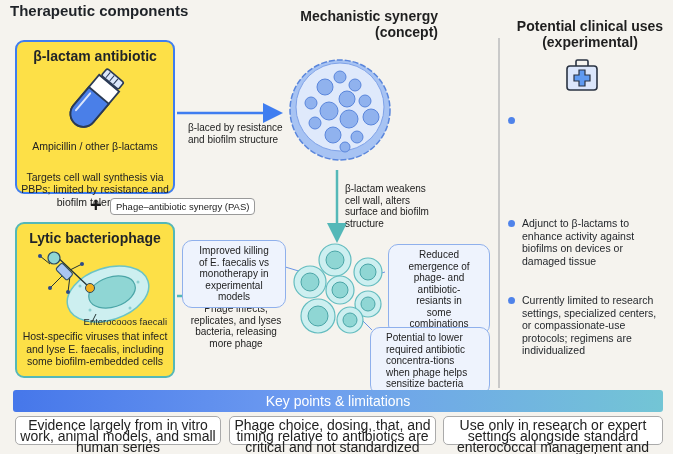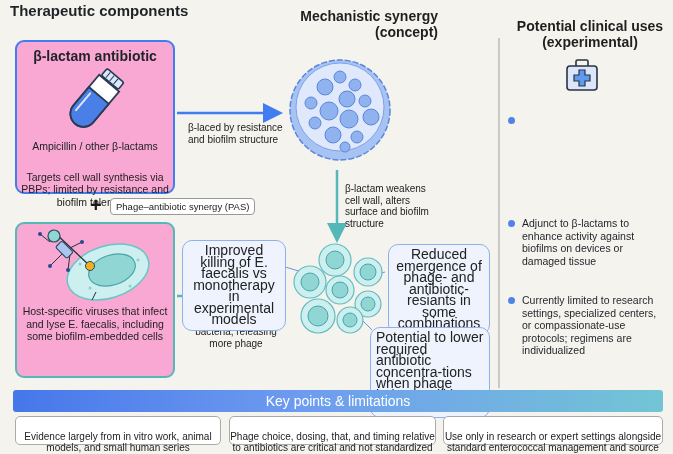--- a/index.html
+++ b/index.html
@@ -12,48 +12,48 @@
   }
   .abs { position: absolute; }
   .section-title {
     font-weight: bold; font-size: 14px; text-align: center; line-height: 16px; color: #1f1f1f;
   }
   #left-title { left: 10px; top: 2px; font-size: 15px; font-weight: bold; }
   #mid-title { left: 268px; top: 8px; width: 170px; text-align: right; }
   #right-title { left: 515px; top: 18px; width: 150px; }
 
   .card {
-    position: absolute; background: #f9a8d4; border-radius: 9px;
+    position: absolute; background: #fde047; border-radius: 9px;
     text-align: center;
   }
   #abx-card { left: 15px; top: 40px; width: 160px; height: 154px; border: 2.5px solid #3f7df0; }
   #phage-card { left: 15px; top: 222px; width: 160px; height: 156px; border: 2.5px solid #54b8b8; }
   .card-title { font-weight: bold; font-size: 14px; margin-top: 6px; }
   .card-sub { font-size: 10.5px; line-height: 12.5px; color: #222; }
 
   .divider { position: absolute; left: 498px; top: 38px; width: 1.5px; height: 350px; background: #c9c9c9; }
 
   .callout {
     position: absolute; background: #eef3fd; border: 1px solid #8fb0ec; border-radius: 10px;
-    font-size: 14px; line-height: 11.5px; text-align: center; padding: 4px 5px; color: #222;
+    font-size: 10px; line-height: 11.5px; text-align: center; padding: 4px 15px; color: #222;
   }
   .annot { position: absolute; font-size: 10px; line-height: 11.5px; color: #222; }
 
   .bullet-item { position: absolute; left: 508px; width: 160px; font-size: 10.5px; line-height: 12.5px; padding-left: 14px; }
   .bullet-item .dot { position: absolute; left: 0; top: 3px; width: 7px; height: 7px; border-radius: 50%; background: #4f83ea; }
 
   #kp-bar {
     left: 13px; top: 390px; width: 650px; height: 22px; border-radius: 3px;
     background: linear-gradient(90deg, #4677ea 0%, #6e9cf0 45%, #73c5d5 100%);
     color: #fff; font-weight: normal; font-size: 14px; text-align: center; line-height: 22px;
   }
   .kp-box {
     position: absolute; top: 416px; height: 29px; background: #fff;
     border: 1px solid #aaa; border-radius: 5px;
-    font-size: 10px; line-height: 11px; text-align: center; padding-top: 14px; color: #222;
+    font-size: 14px; line-height: 11px; text-align: center; padding-top: 3px; color: #222;
   }
   #pas-label {
     left: 110px; top: 198px; border: 1px solid #999; border-radius: 4px; background: #fff;
     font-size: 9.5px; padding: 2px 5px; color: #222;
   }
   #plus-icon { left: 90px; top: 195px; font-size: 20px; font-weight: bold; line-height: 20px; color: #1a1a1a; }
 </style>
 </head>
 <body>
 
@@ -75,20 +75,21 @@
     </g>
   </svg>
   <div class="card-sub" style="margin-top:6px;">Ampicillin / other β-lactams</div>
   <div class="card-sub" style="margin-top:18px;padding:0 4px;">Targets cell wall synthesis via PBPs; limited by resistance and biofilm tolerance</div>
 </div>
 
 <div id="plus-icon" class="abs">+</div>
 <div id="pas-label" class="abs">Phage–antibiotic synergy (PAS)</div>
 
 <div id="phage-card" class="card">
+  <div class="card-title">Lytic bacteriophage</div>
   <svg width="150" height="78" viewBox="0 0 150 78" style="display:block;margin:0 auto;">
     <ellipse cx="88" cy="48" rx="42" ry="26" transform="rotate(-18 88 48)" fill="#cdeff0" stroke="#6cc4c6" stroke-width="1.5"></ellipse>
     <ellipse cx="92" cy="46" rx="24" ry="15" transform="rotate(-18 92 46)" fill="#8fd6d4" stroke="#4aa5a7" stroke-width="1.2"></ellipse>
     <circle cx="60" cy="40" r="1.5" fill="#8ccfd0"></circle>
       <circle cx="118" cy="36" r="1.5" fill="#8ccfd0"></circle>
     <circle cx="70" cy="64" r="1.5" fill="#8ccfd0"></circle>
       <circle cx="110" cy="62" r="1.5" fill="#8ccfd0"></circle>
     <line x1="32" y1="6" x2="70" y2="42" stroke="#233" stroke-width="1.3"></line>
     <line x1="30" y1="18" x2="20" y2="10" stroke="#233" stroke-width="1"></line>
     <line x1="42" y1="30" x2="30" y2="42" stroke="#233" stroke-width="1"></line>
@@ -96,20 +97,21 @@
     <line x1="50" y1="24" x2="62" y2="18" stroke="#233" stroke-width="1"></line>
     <circle cx="20" cy="10" r="2" fill="#2c4a8a"></circle>
       <circle cx="30" cy="42" r="2" fill="#2c4a8a"></circle>
     <circle cx="48" cy="46" r="2" fill="#2c4a8a"></circle>
       <circle cx="62" cy="18" r="2" fill="#2c4a8a"></circle>
     <circle cx="34" cy="12" r="6" fill="#8fd6d4" stroke="#2a4a60" stroke-width="1.2"></circle>
     <rect x="40" y="18" width="9" height="16" rx="2" transform="rotate(-45 44 26)" fill="#a9c6f2" stroke="#2a4a60" stroke-width="1.1"></rect>
     <circle cx="70" cy="42" r="4.5" fill="#f2b01e" stroke="#2a4a60" stroke-width="1"></circle>
     <line x1="76" y1="68" x2="72" y2="76" stroke="#233" stroke-width="1"></line>
   </svg>
+  <div style="font-size:9.5px;text-align:right;margin:-8px 6px 0 0;">Enterocooos faecali</div>
   <div class="card-sub" style="margin-top:3px;padding:0 4px;">Host-specific viruses that infect and lyse E. faecalis, including some biofilm-embedded cells</div>
 </div>
 
 <svg class="abs" style="left:0;top:0;" width="673" height="454">
   <defs>
     <marker id="ab" markerWidth="8" markerHeight="8" refX="6" refY="4" orient="auto">
         <path d="M0,0 L8,4 L0,8 Z" fill="#3f7df0"></path>
       </marker>
     <marker id="at" markerWidth="8" markerHeight="8" refX="6" refY="4" orient="auto">
         <path d="M0,0 L8,4 L0,8 Z" fill="#54b8b8"></path>

